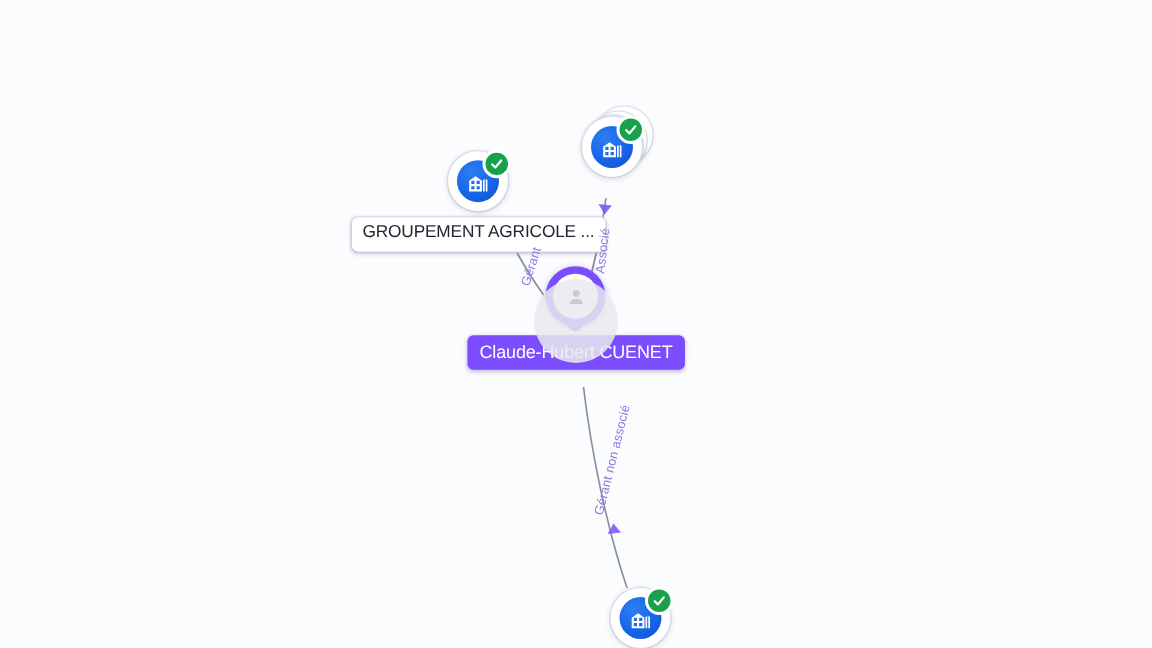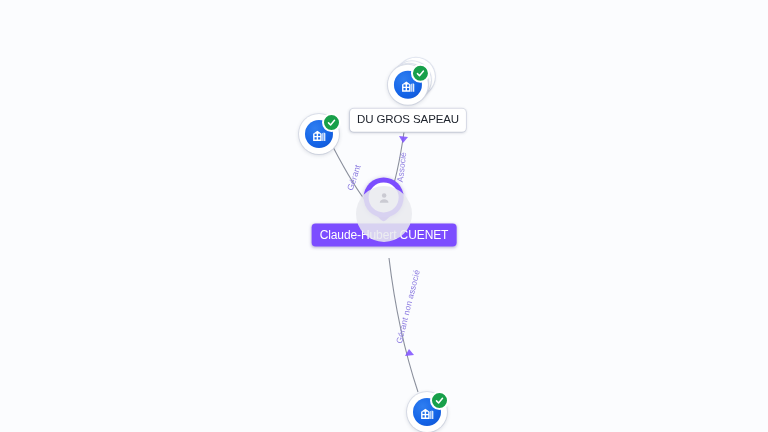--- a/index.html
+++ b/index.html
@@ -212,39 +212,39 @@
             <path d="M16 21V10.4l1.6-1.1V21H16zm2.6 0V9.2l1.6 1.1V21h-1.6z"></path>
           </svg>
         </div>
         <span class="check-badge">
           <svg width="9" height="9" viewBox="0 0 24 24" fill="none" stroke="#ffffff" stroke-width="4" stroke-linecap="round" stroke-linejoin="round">
             <polyline points="4,13 9.5,18.5 20,6"></polyline>
           </svg>
         </span>
       </div>
     </div>
-    <div class="node-label">DU GROS SAPEAU</div>
   </div>
 
   <div class="node" style="left:319px; top:134px;">
     <div class="disc-wrap">
       <div class="company-disc">
         <div class="company-inner">
           <svg width="17" height="17" viewBox="0 0 24 24" fill="#ffffff">
             <path d="M3 21V11l6-4.2L15 11v10H3zm2-2h3v-3H5v3zm5 0h3v-3h-3v3zM5 14h3v-3H5v3zm5 0h3v-3h-3v3z"></path>
             <path d="M16 21V10.4l1.6-1.1V21H16zm2.6 0V9.2l1.6 1.1V21h-1.6z"></path>
           </svg>
         </div>
         <span class="check-badge">
           <svg width="9" height="9" viewBox="0 0 24 24" fill="none" stroke="#ffffff" stroke-width="4" stroke-linecap="round" stroke-linejoin="round">
             <polyline points="4,13 9.5,18.5 20,6"></polyline>
           </svg>
         </span>
       </div>
     </div>
+    <div class="node-label">GROUPEMENT AGRICOLE ...</div>
   </div>
 
   <div class="person-halo" style="left:384px; top:214px;"></div>
   <div class="node" style="left:384px; top:212px;">
     <div class="pin">
       <div class="pin-tail"></div>
       <div class="pin-body"></div>
       <div class="pin-hole">
         <svg width="15" height="15" viewBox="0 0 24 24" fill="#1b1533">
           <circle cx="12" cy="8" r="3.6"></circle>

